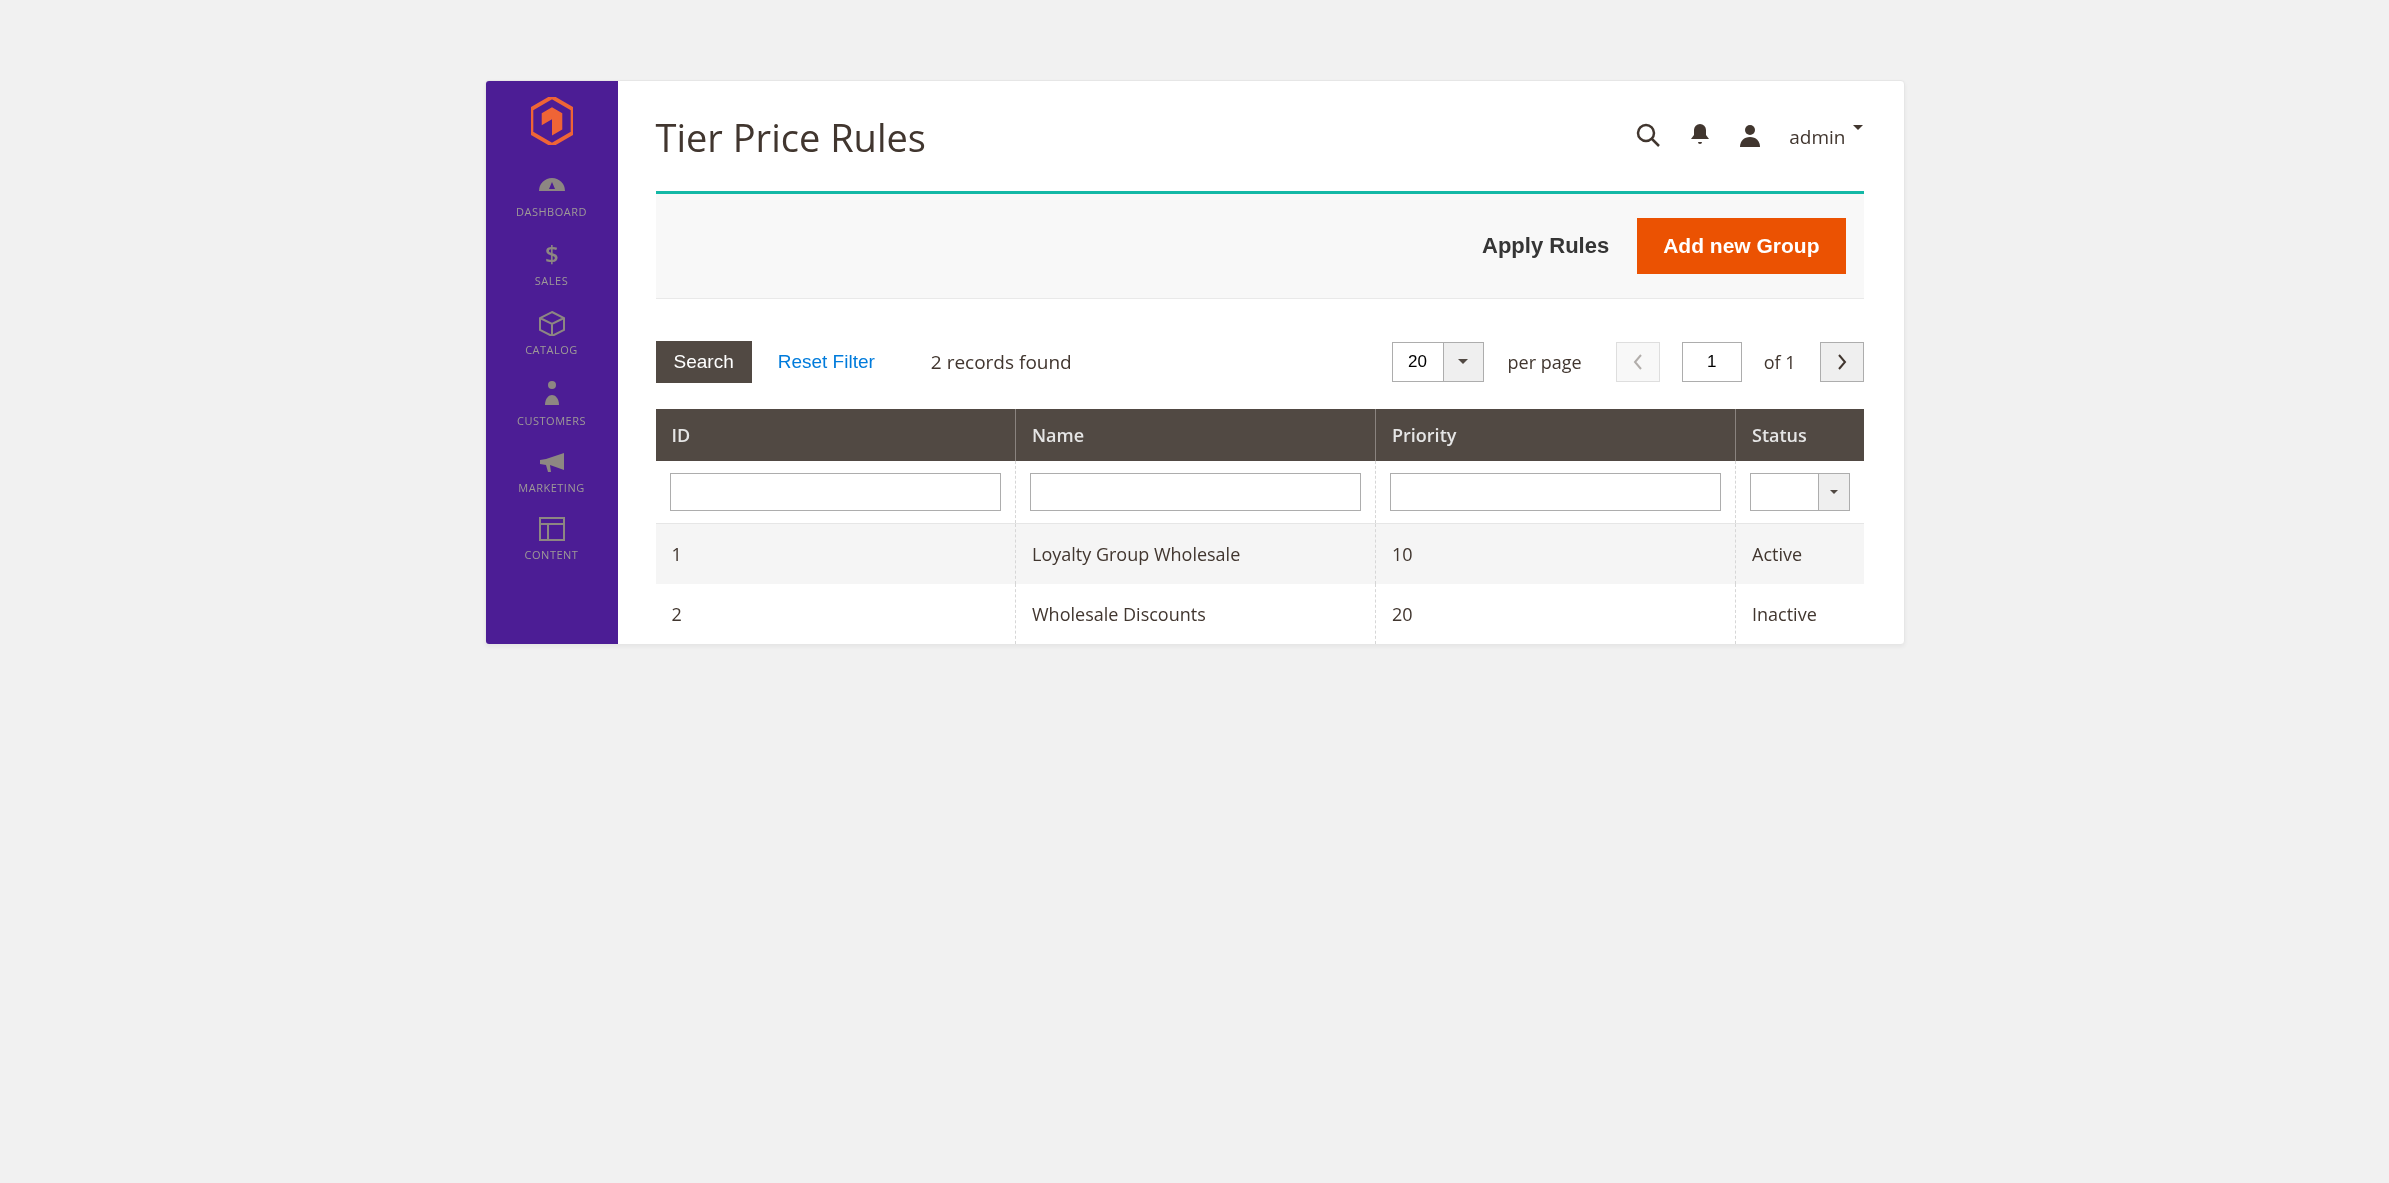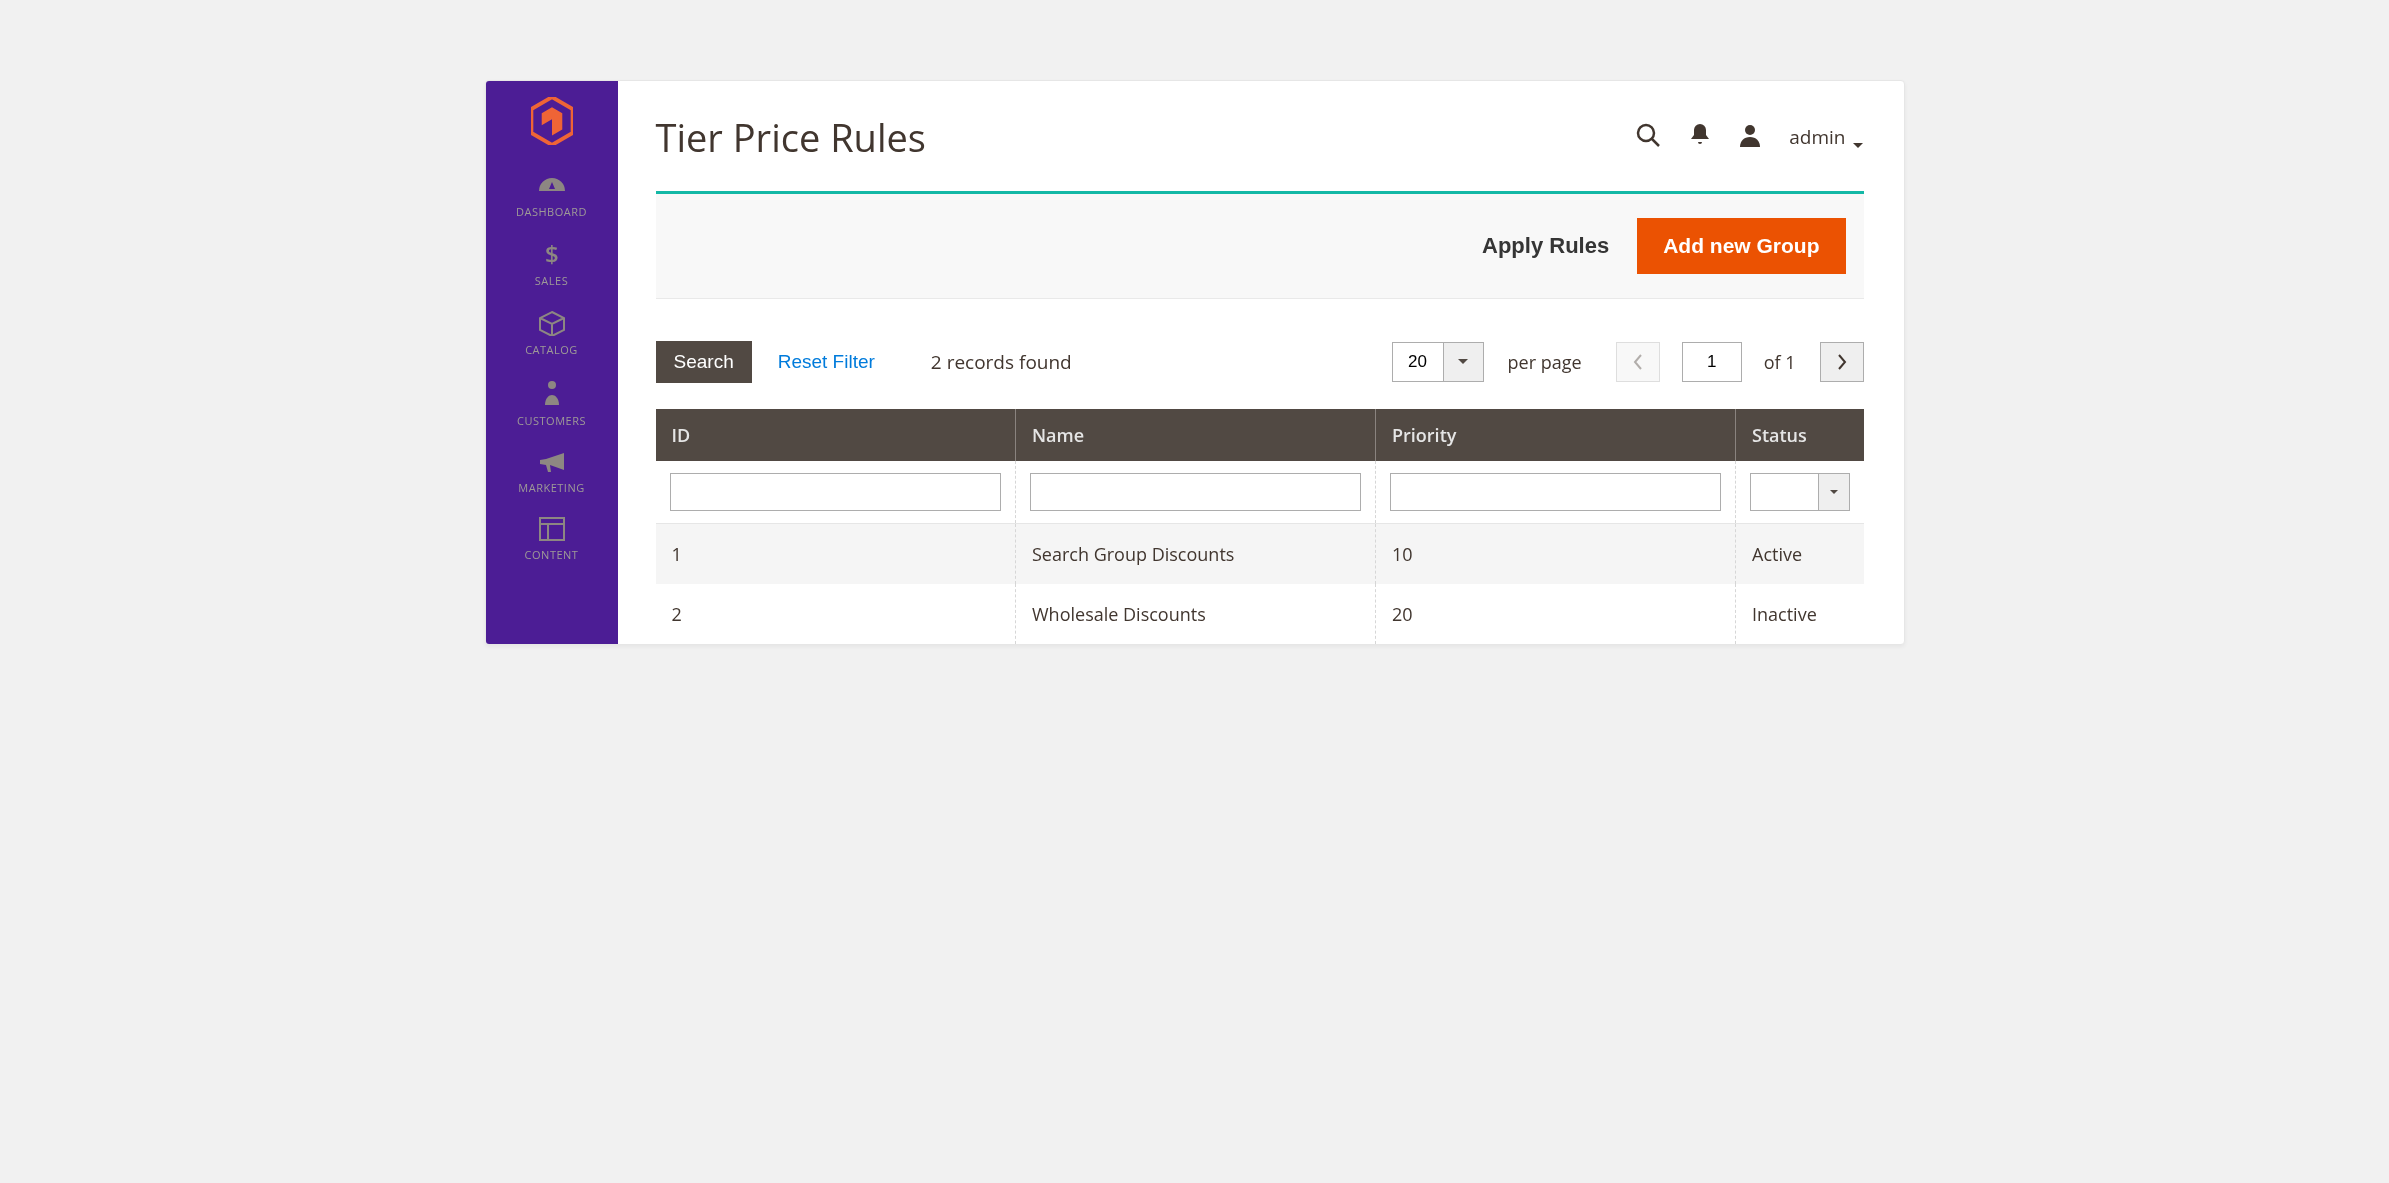--- a/index.html
+++ b/index.html
@@ -58,21 +58,21 @@
     color: #41362f;
   }
   .header-right {
     display: flex;
     align-items: center;
     gap: 28px;
   }
   .icon-btn { cursor: pointer; color:#41362f; }
   .admin-user {
     display: flex;
-    align-items: flex-end;
+    align-items: flex-start;
     gap: 6px;
     font-size: 19px;
     color: #41362f;
     cursor: pointer;
   }
   
   .actionbar {
     background: #f8f8f8;
     border-top: 3px solid #14b8a6;
     border-bottom: 1px solid #e9e9e9;
@@ -339,21 +339,21 @@
               <div class="chev">
                 <svg width="10" height="7" viewBox="0 0 10 7">
                     <path d="M1 1l4 4 4-4Z" fill="#514943"></path>
                   </svg>
               </div>
             </div>
           </td>
         </tr>
         <tr class="data">
           <td>1</td>
-          <td>Search Group Discounts</td>
+          <td>Loyalty Group Wholesale</td>
           <td>10</td>
           <td>Active</td>
         </tr>
         <tr class="data">
           <td>2</td>
           <td>Wholesale Discounts</td>
           <td>20</td>
           <td>Inactive</td>
         </tr>
       </tbody>

